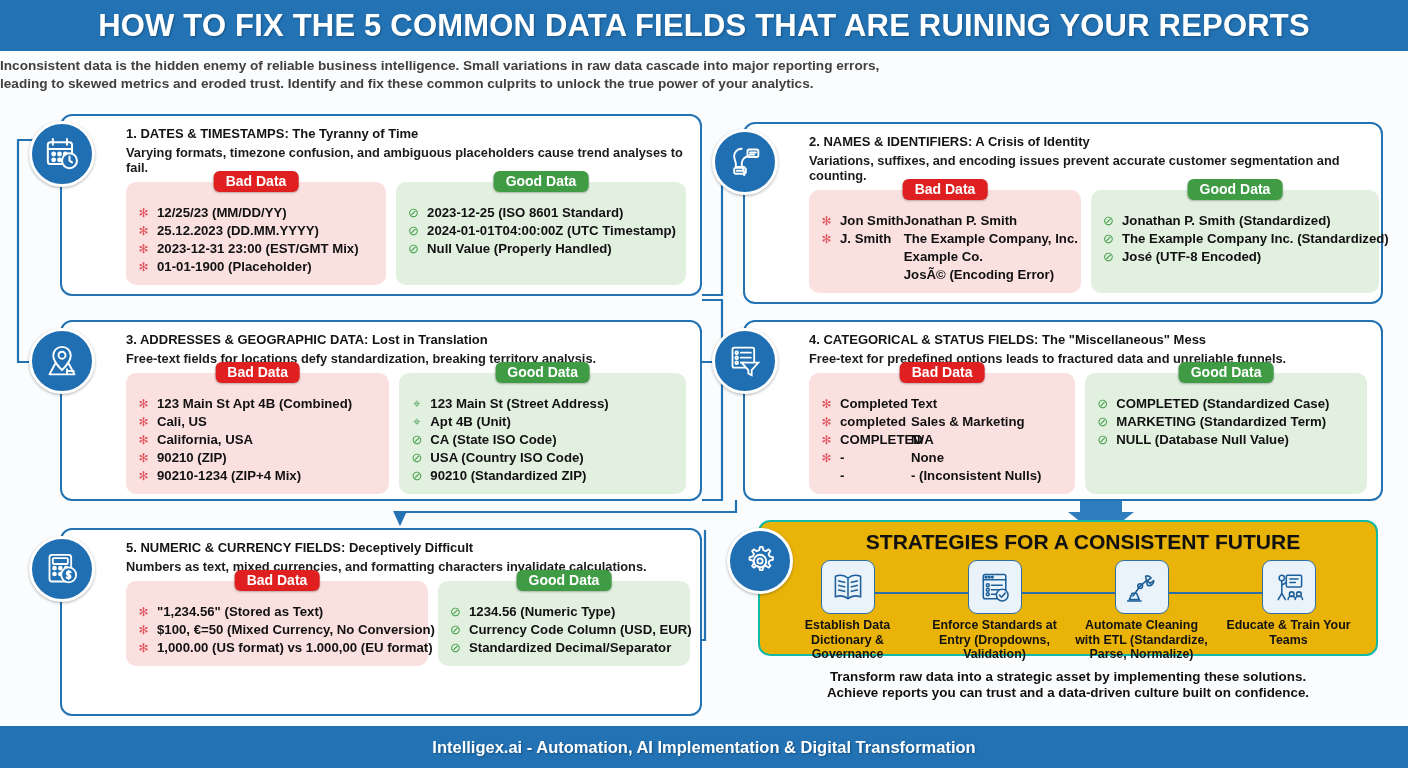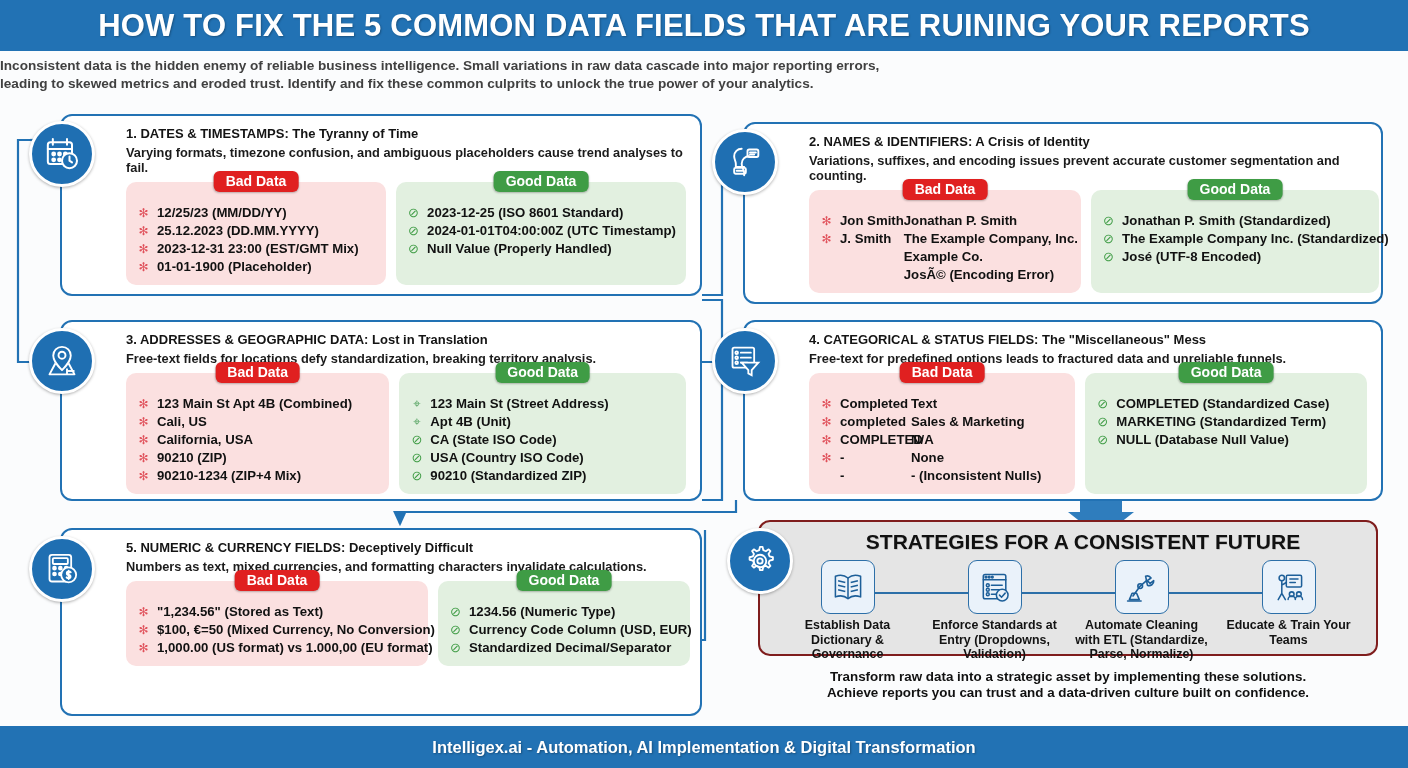--- a/index.html
+++ b/index.html
@@ -86,21 +86,21 @@
     background: #1f6fb2; border: 3px solid #ffffff;
     display: flex; align-items: center; justify-content: center;
     box-shadow: 0 1px 3px rgba(0,0,0,.3);
     left: -33px;
   }
   .badge svg { width: 40px; height: 40px; }
 
   
   .strategies {
     position: absolute; left: 758px; top: 520px; width: 620px; height: 136px;
-    background: #e5e5e5; border: 2px solid #7f1d1d; border-radius: 12px;
+    background: #eab308; border: 2px solid #14b8a6; border-radius: 12px;
   }
   .strat-title {
     text-align: center; font-size: 21px; font-weight: bold; color: #111;
     margin-top: 8px; padding-left: 30px; text-shadow: .5px .5px 0 rgba(0,0,0,.12);
   }
   .strat-items {
     display: flex; justify-content: space-around; align-items: flex-start;
     margin-top: 6px; padding: 0 14px; position: relative;
   }
   .strat-line {

